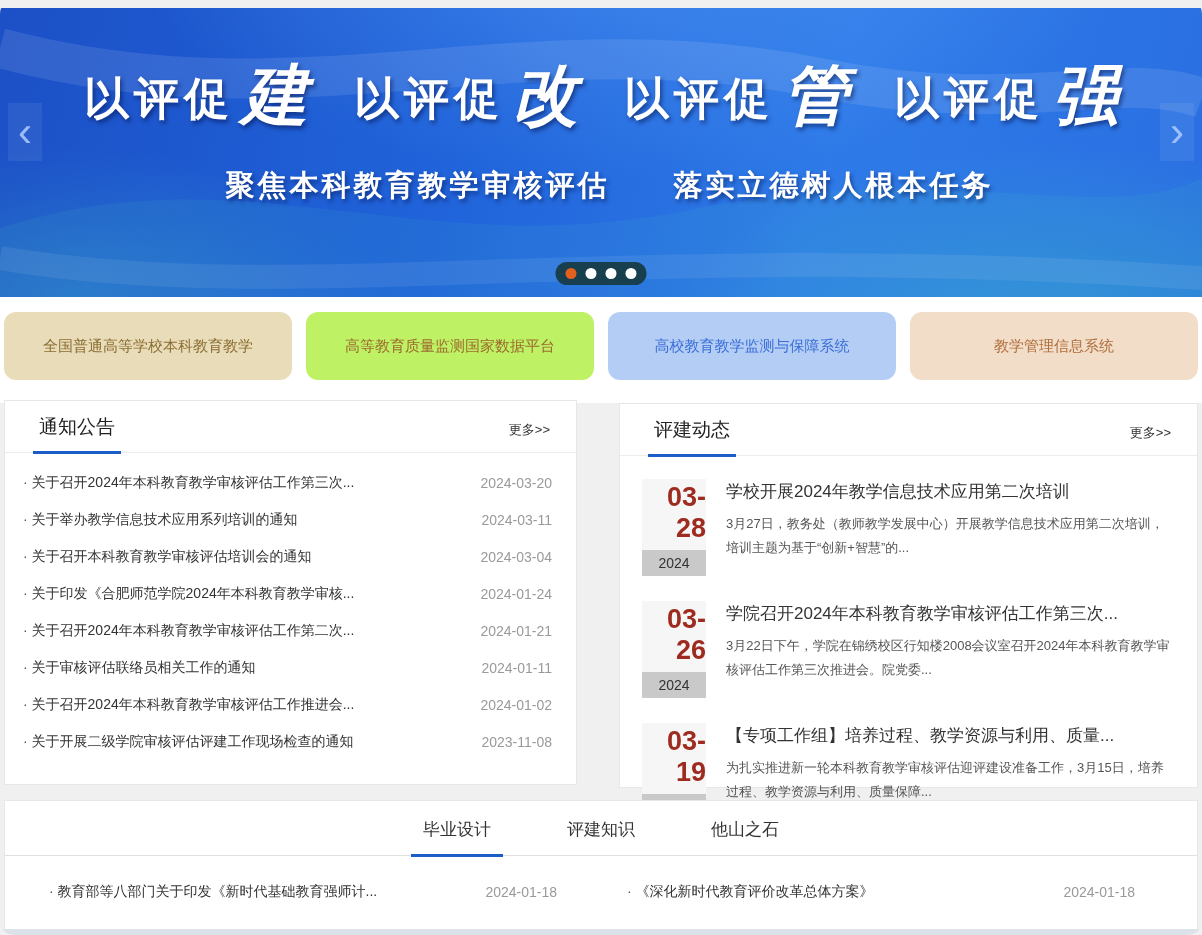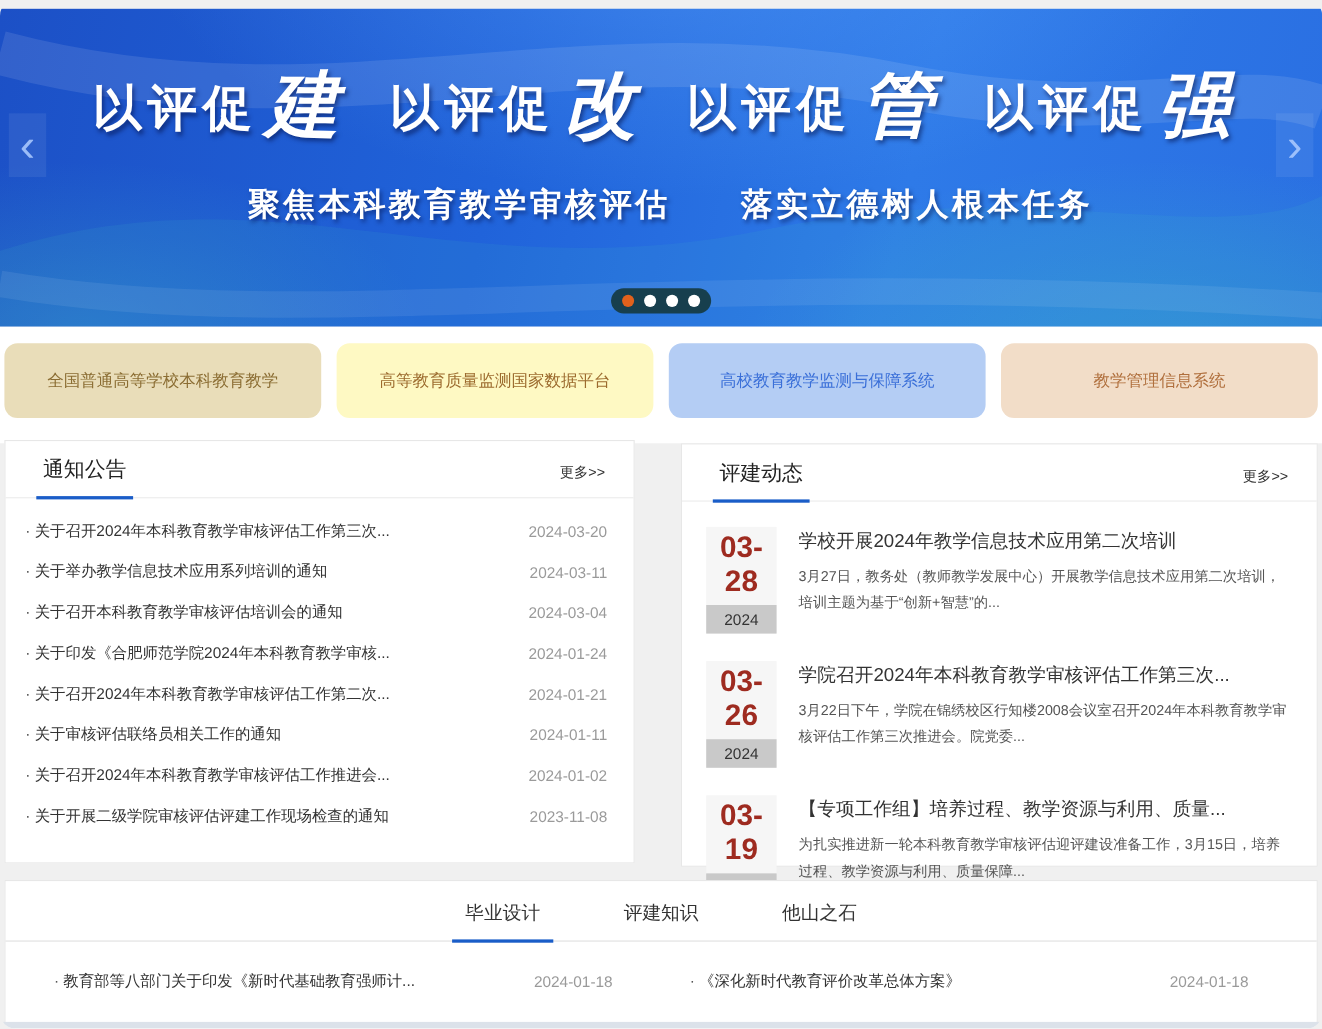--- a/index.html
+++ b/index.html
@@ -68,21 +68,21 @@
   .notice-row { display:flex; justify-content:space-between; align-items:center; height:37px; cursor:pointer; }
   .notice-title { font-size:14px; color:#333; white-space:nowrap; overflow:hidden; max-width:420px; }
   .notice-title::before { content:"·  "; color:#555; }
   .notice-date { font-size:14px; color:#9a9a9a; }
 
   
   .panel-news { left:619px; top:403px; width:579px; height:385px; }
   .news-list { padding:23px 24px 0 22px; }
   .news-item { display:flex; gap:20px; margin-bottom:25px; cursor:pointer; }
   .date-block { width:64px; flex:0 0 64px; text-align:center; }
-  .date-md { background:#f6f6f6; color:#9e2b20; font-size:27px; font-weight:600; padding:3px 0 6px; }
+  .date-md { background:#f6f6f6; color:#9e2b20; font-size:27px; font-weight:600; padding:3px 0 6px;text-align:right; }
   .date-year { background:#c9c9c9; color:#333; font-size:14px; padding:5px 0; }
   .news-body { flex:1; min-width:0; }
   .news-title { font-size:17px; color:#333; margin:1px 0 9px; white-space:nowrap; overflow:hidden; }
   .news-summary { font-size:13px; color:#555; line-height:1.85; }
 
   
   .panel-resources { left:4px; top:800px; width:1194px; height:140px; }
   .tabs-row { display:flex; justify-content:center; gap:52px; border-bottom:1px solid #e0e0e0; padding-top:17px; }
   .tab { font-size:17px; color:#333; padding:0 12px 13px; cursor:pointer; }
   .tab.active { border-bottom:3px solid #1a5dc8; margin-bottom:-2px; }
@@ -140,21 +140,21 @@
       <span class="dot active"></span>
       <span class="dot" style="background: rgb(255, 255, 255);"></span>
       <span class="dot" style="background: rgb(255, 255, 255);"></span>
       <span class="dot" style="background: rgb(255, 255, 255);"></span>
     </div>
   </div>
 
   <div class="white-band"></div>
   <div class="quicklinks">
     <div class="qlink" style="background-color: rgb(233, 221, 185); color: rgb(139, 109, 51);">全国普通高等学校本科教育教学</div>
-    <div class="qlink" style="background-color: #fef9c3; color: rgb(156, 107, 46);">高等教育质量监测国家数据平台</div>
+    <div class="qlink" style="background-color: #bef264; color: rgb(156, 107, 46);">高等教育质量监测国家数据平台</div>
     <div class="qlink" style="background-color: rgb(180, 205, 244); color: rgb(58, 111, 216);">高校教育教学监测与保障系统</div>
     <div class="qlink" style="background-color: rgb(242, 221, 200); color: rgb(176, 111, 61);">教学管理信息系统</div>
   </div>
 
   <div class="panel panel-notices">
     <div class="panel-header">
       <span class="panel-title">通知公告</span>
       <a class="more-link">更多&gt;&gt;</a>
     </div>
     <div class="notice-list">

